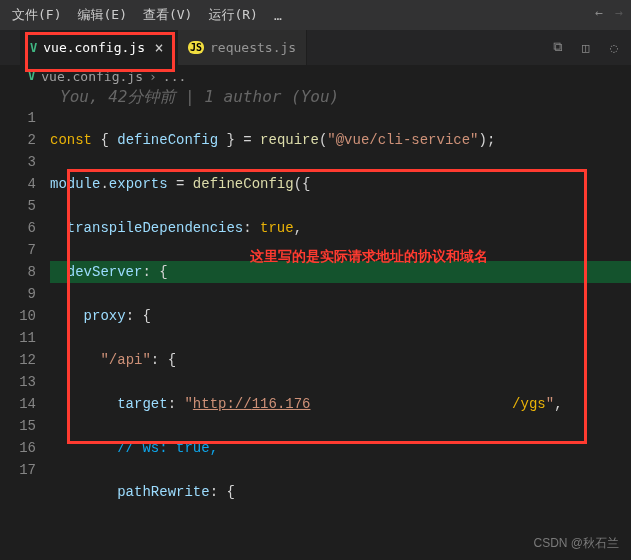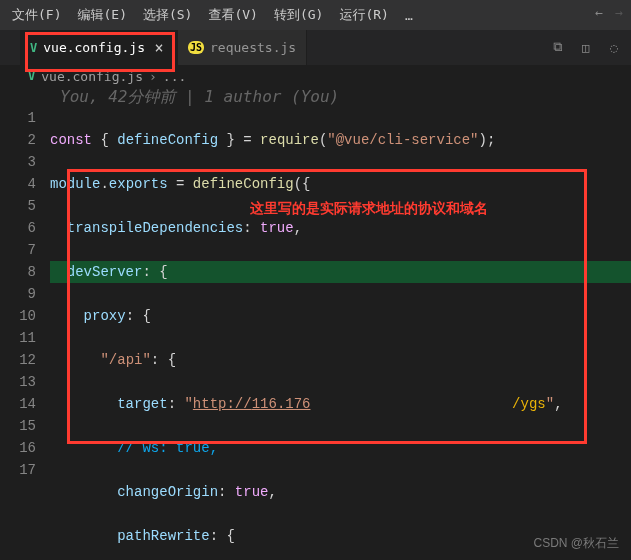--- a/index.html
+++ b/index.html
@@ -18,41 +18,39 @@
 .tab-actions span, .tab-actions svg { width:18px; height:18px; display:flex; align-items:center; justify-content:center; }
 .breadcrumb { height:22px; background:#1e1e1e; display:flex; align-items:center; padding-left:28px; gap:6px; font-size:13px; color:#a0a0a0; }
 .breadcrumb .bc-sep { color:#888; }
 .blame { height:20px; padding-left:60px; font-size:16px; color:#666; font-style:italic; display:flex; align-items:center; }
 .editor { display:flex; font-family:Consolas,"Courier New",monospace; font-size:14px; line-height:22px; }
 .gutter { width:50px; text-align:right; color:#858585; padding-right:14px; user-select:none; }
 .gutter div { height:22px; }
 .code { flex:1; white-space:pre; position:relative; }
 .code-line { height:22px; }
 .hl-line { background:#14532d; }
-.tk-kw { color:#f0abfc; }
+.tk-kw { color:#eab308; }
 .tk-var { color:#9cdcfe; }
 .tk-fn { color:#dcdcaa; }
 .tk-str { color:#ce9178; }
 .tk-pun { color:#d4d4d4; }
 .tk-com { color:#0ea5e9; }
 .tk-url { color:#ce9178; text-decoration:underline; }
-.annot { position:absolute; color:#ff3b30; font-family:"Microsoft YaHei",sans-serif; font-size:14px; font-weight:bold; pointer-events:none; }
+.annot { position:absolute; color:#ff3b30; font-family:"Microsoft YaHei",sans-serif; font-size:14px; font-weight:bold; pointer-events:none;margin-top:48px; }
 .red-box-tab { position:absolute; left:25px; top:32px; width:150px; height:40px; border:3px solid #ff3b30; pointer-events:none; z-index:50; }
 .red-box-code { position:absolute; left:67px; top:169px; width:520px; height:275px; border:3px solid #ff3b30; pointer-events:none; z-index:50; }
 .watermark { position:absolute; right:12px; bottom:8px; color:#7a7a7a; font-size:12px; font-family:"Microsoft YaHei",sans-serif; }
 </style>
 </head>
 <body>
 
 <div class="menubar">
   <div class="menu-item">文件(F)</div>
   <div class="menu-item">编辑(E)</div>
-  <div class="menu-item">选择(S)</div>
   <div class="menu-item">查看(V)</div>
-  <div class="menu-item">转到(G)</div>
   <div class="menu-item">运行(R)</div>
   <div class="menu-ell">…</div>
   <div class="title-actions">
     <span>←</span>
     <span style="opacity:.4">→</span>
   </div>
 </div>
 
 <div class="tabs">
   <div class="tab active">
@@ -102,21 +100,20 @@
   </div>
   <div class="code">
 <div class="code-line"><span class="tk-kw">const</span><span class="tk-pun"> { </span><span class="tk-var">defineConfig</span><span class="tk-pun"> } = </span><span class="tk-fn">require</span><span class="tk-pun">(</span><span class="tk-str">"@vue/cli-service"</span><span class="tk-pun">);</span></div>
 <div class="code-line"><span class="tk-var">module</span><span class="tk-pun">.</span><span class="tk-var">exports</span><span class="tk-pun"> = </span><span class="tk-fn">defineConfig</span><span class="tk-pun">({</span></div>
 <div class="code-line"><span>  </span><span class="tk-var">transpileDependencies</span><span class="tk-pun">: </span><span class="tk-kw">true</span><span class="tk-pun">,</span></div>
 <div class="code-line hl-line"><span>  </span><span class="tk-var">devServer</span><span class="tk-pun">: {</span></div>
 <div class="code-line"><span>    </span><span class="tk-var">proxy</span><span class="tk-pun">: {</span></div>
 <div class="code-line"><span>      </span><span class="tk-str">"/api"</span><span class="tk-pun">: {</span></div>
 <div class="code-line"><span>        </span><span class="tk-var">target</span><span class="tk-pun">: </span><span class="tk-str">"</span><span class="tk-url">http://</span><span class="tk-url">116.176</span><span class="tk-str" style="color:#eab308">                        /ygs</span><span class="tk-str">"</span><span class="tk-pun">,</span></div>
 <div class="code-line"><span>        </span><span class="tk-com">// ws: true,</span></div>
-<div class="code-line"><span>        </span><span class="tk-var">changeOrigin</span><span class="tk-pun">: </span><span class="tk-kw">true</span><span class="tk-pun">,</span></div>
 <div class="code-line"><span>        </span><span class="tk-var">pathRewrite</span><span class="tk-pun">: {</span></div>
 
 
 
 
 
 
 
     <div class="annot" style="left:200px; top:90px;">这里写的是实际请求地址的协议和域名</div>
   </div>

